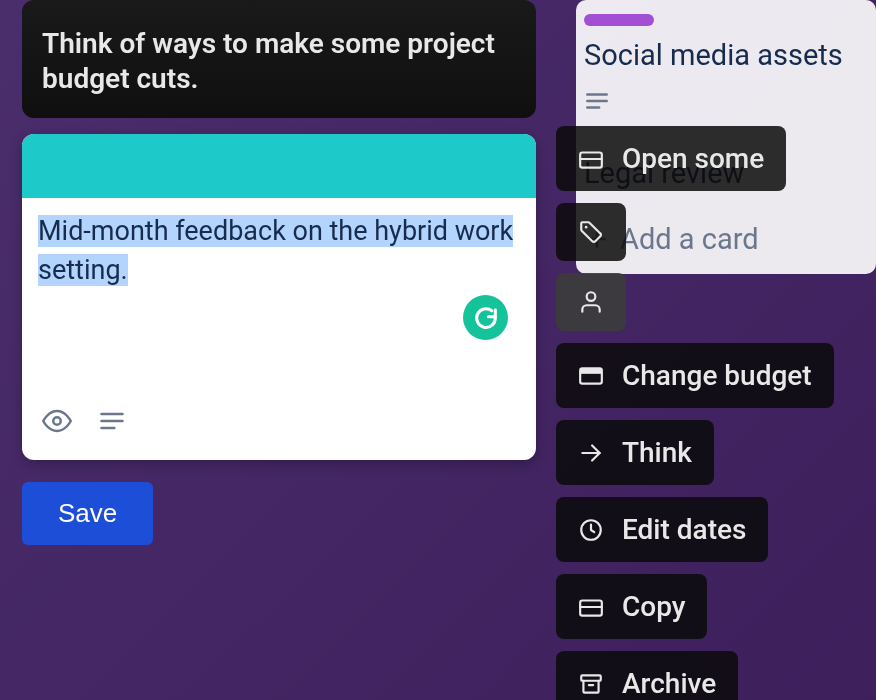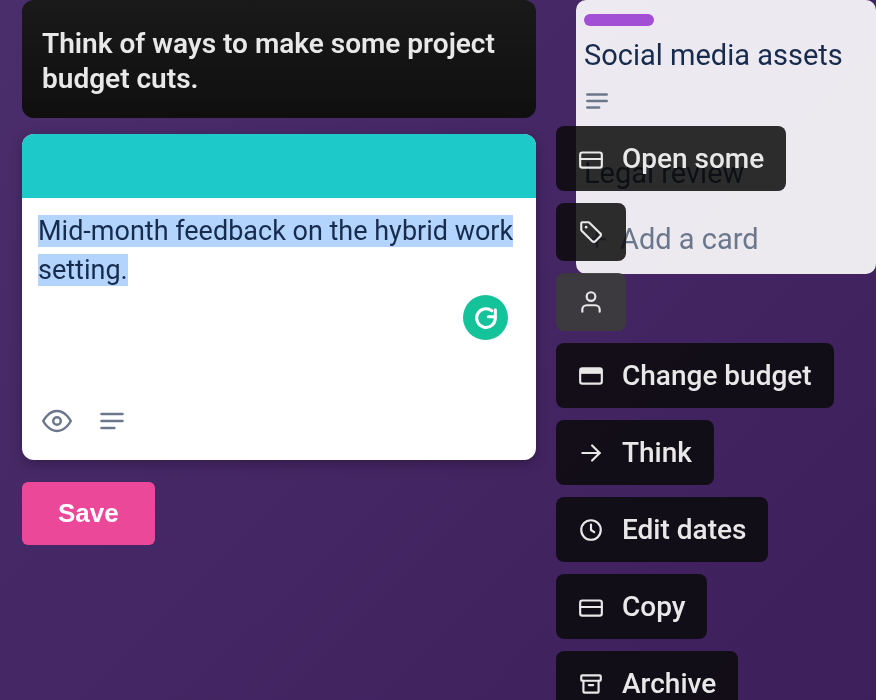--- a/index.html
+++ b/index.html
@@ -82,27 +82,27 @@
   .card-footer-icons {
     padding: 8px 20px 20px 20px;
     display: flex;
     gap: 26px;
     align-items: center;
   }
   .footer-ico { color: #6b778c; }
 
   .save-btn {
     margin-top: 22px;
-    background: #ec4899;
+    background: #1d4ed8;
     color: #fff;
     border: none;
     border-radius: 6px;
     padding: 16px 36px;
     font-size: 26px;
-    font-weight: 700;
+    font-weight: 400;
     cursor: pointer;
   }
 
   
   .right-col {
     position: absolute;
     left: 576px;
     top: 0;
     width: 300px;
   }

